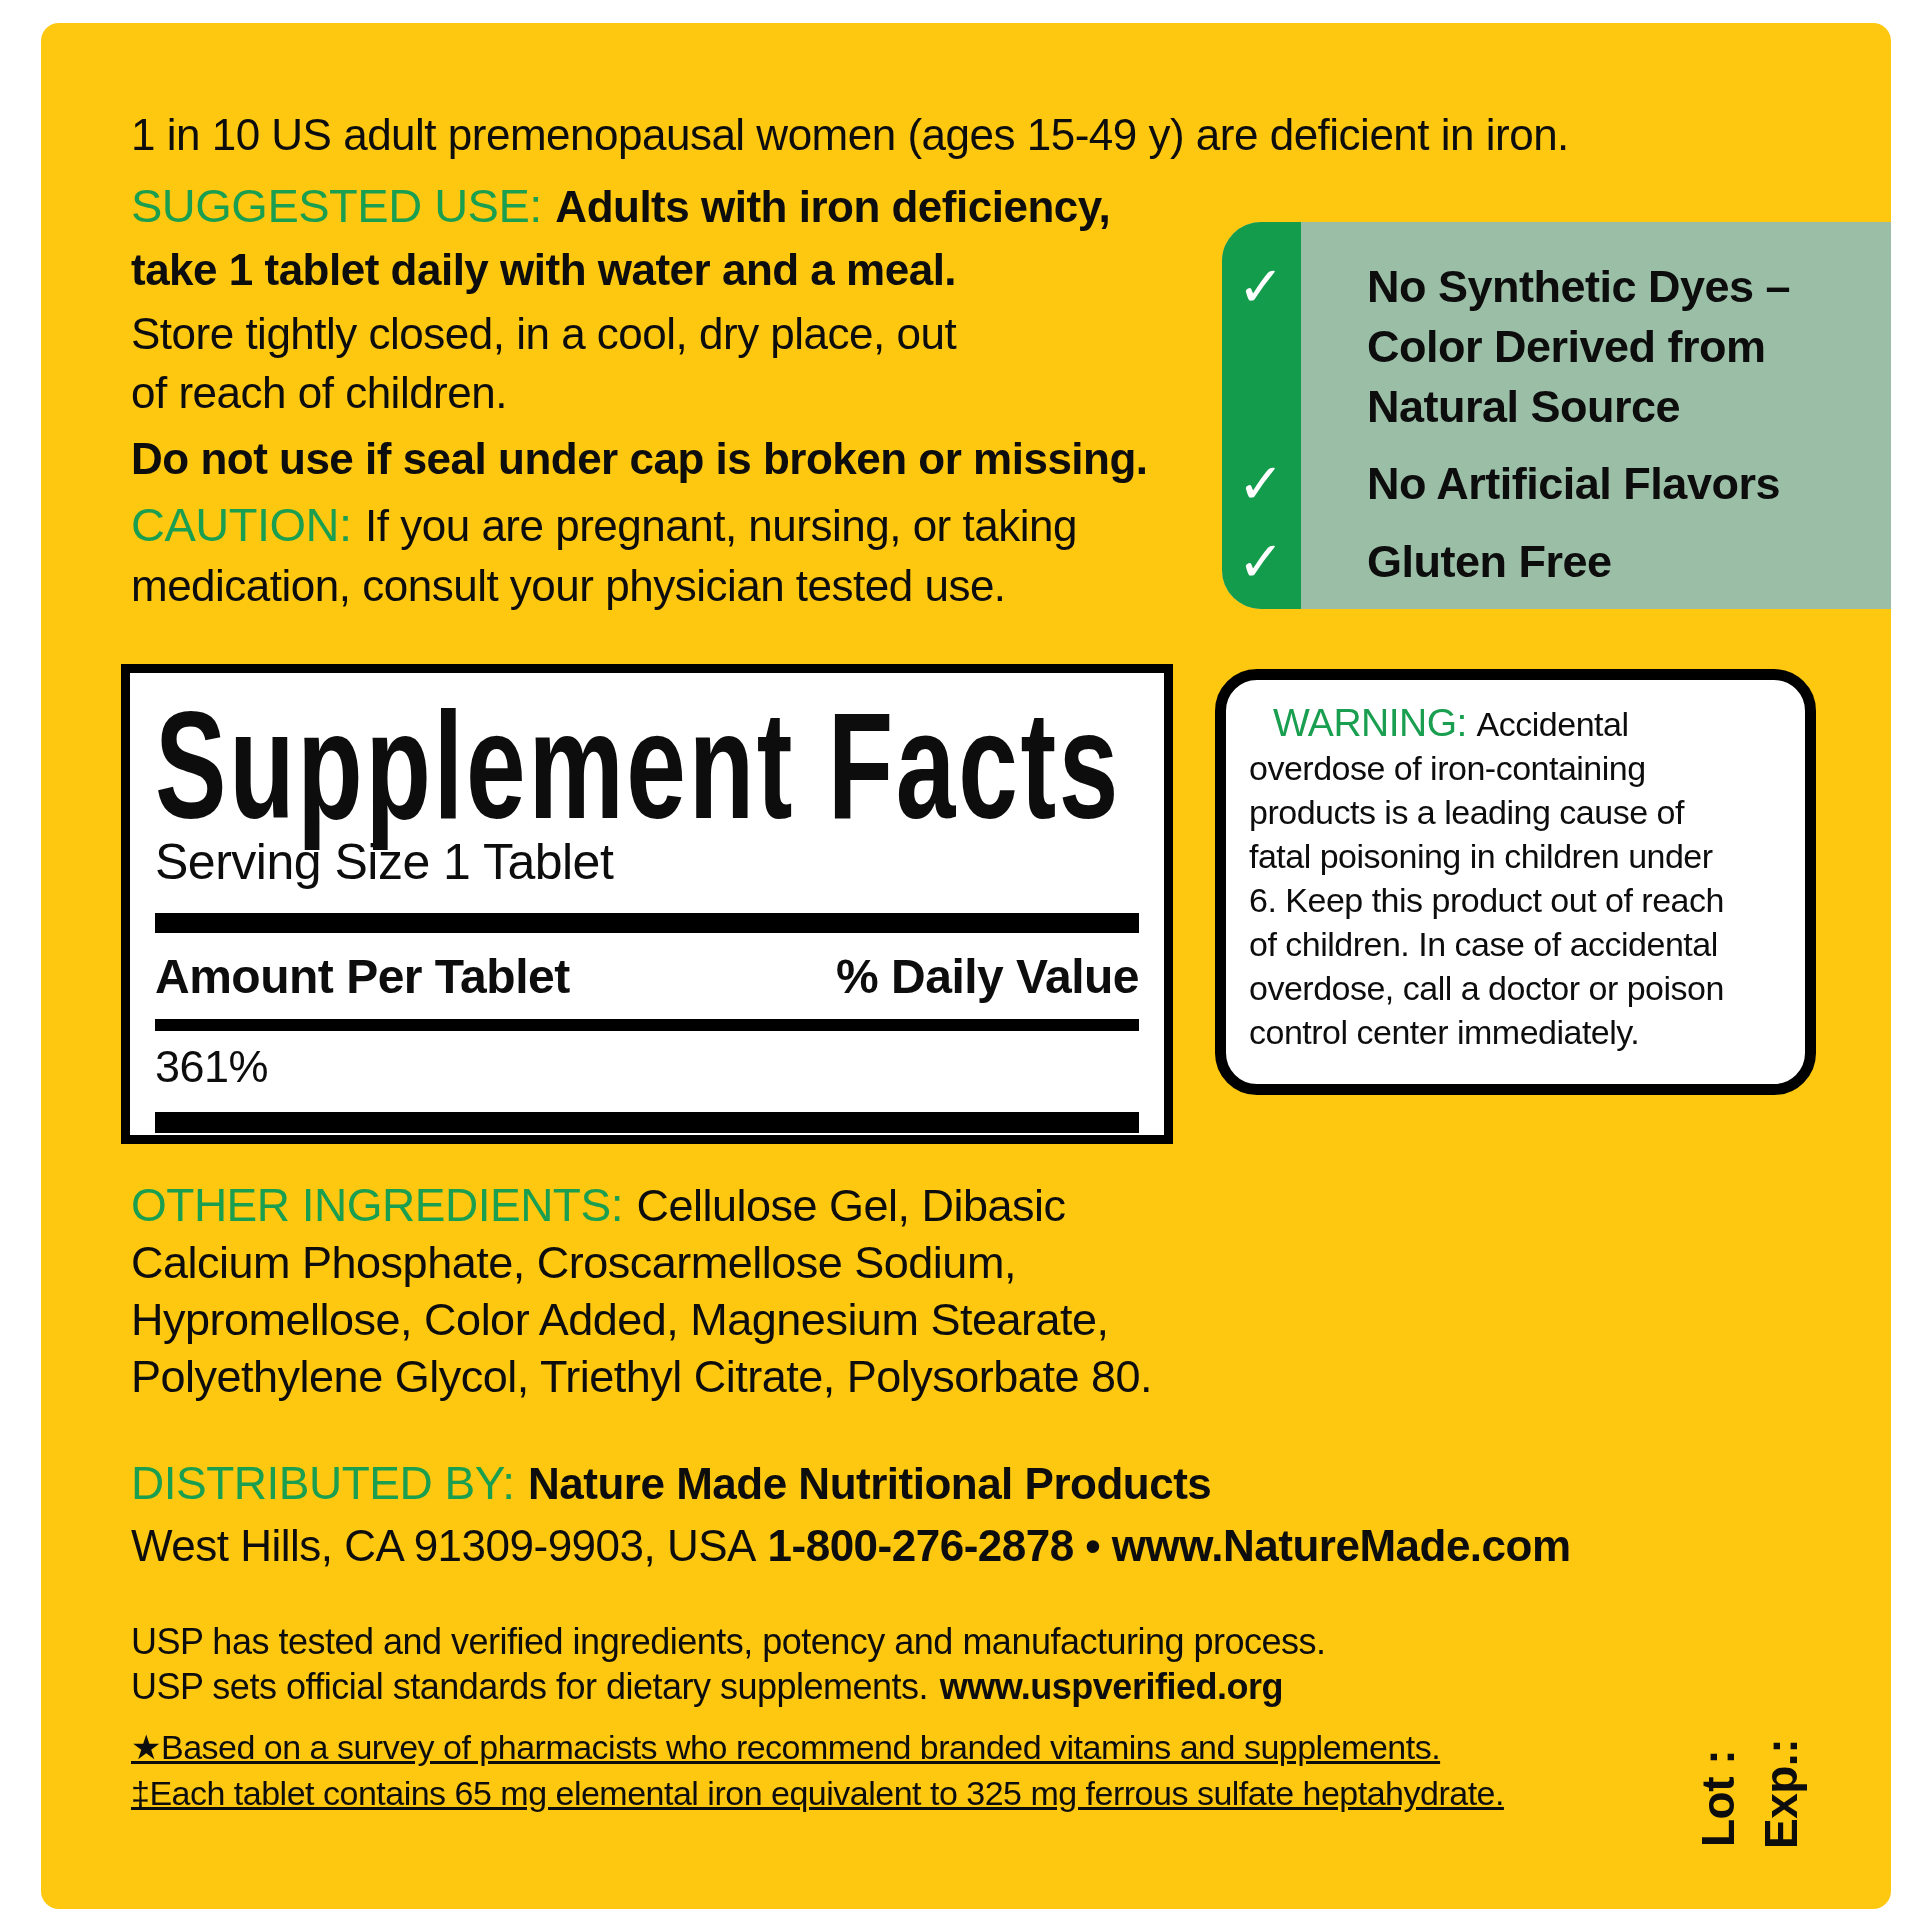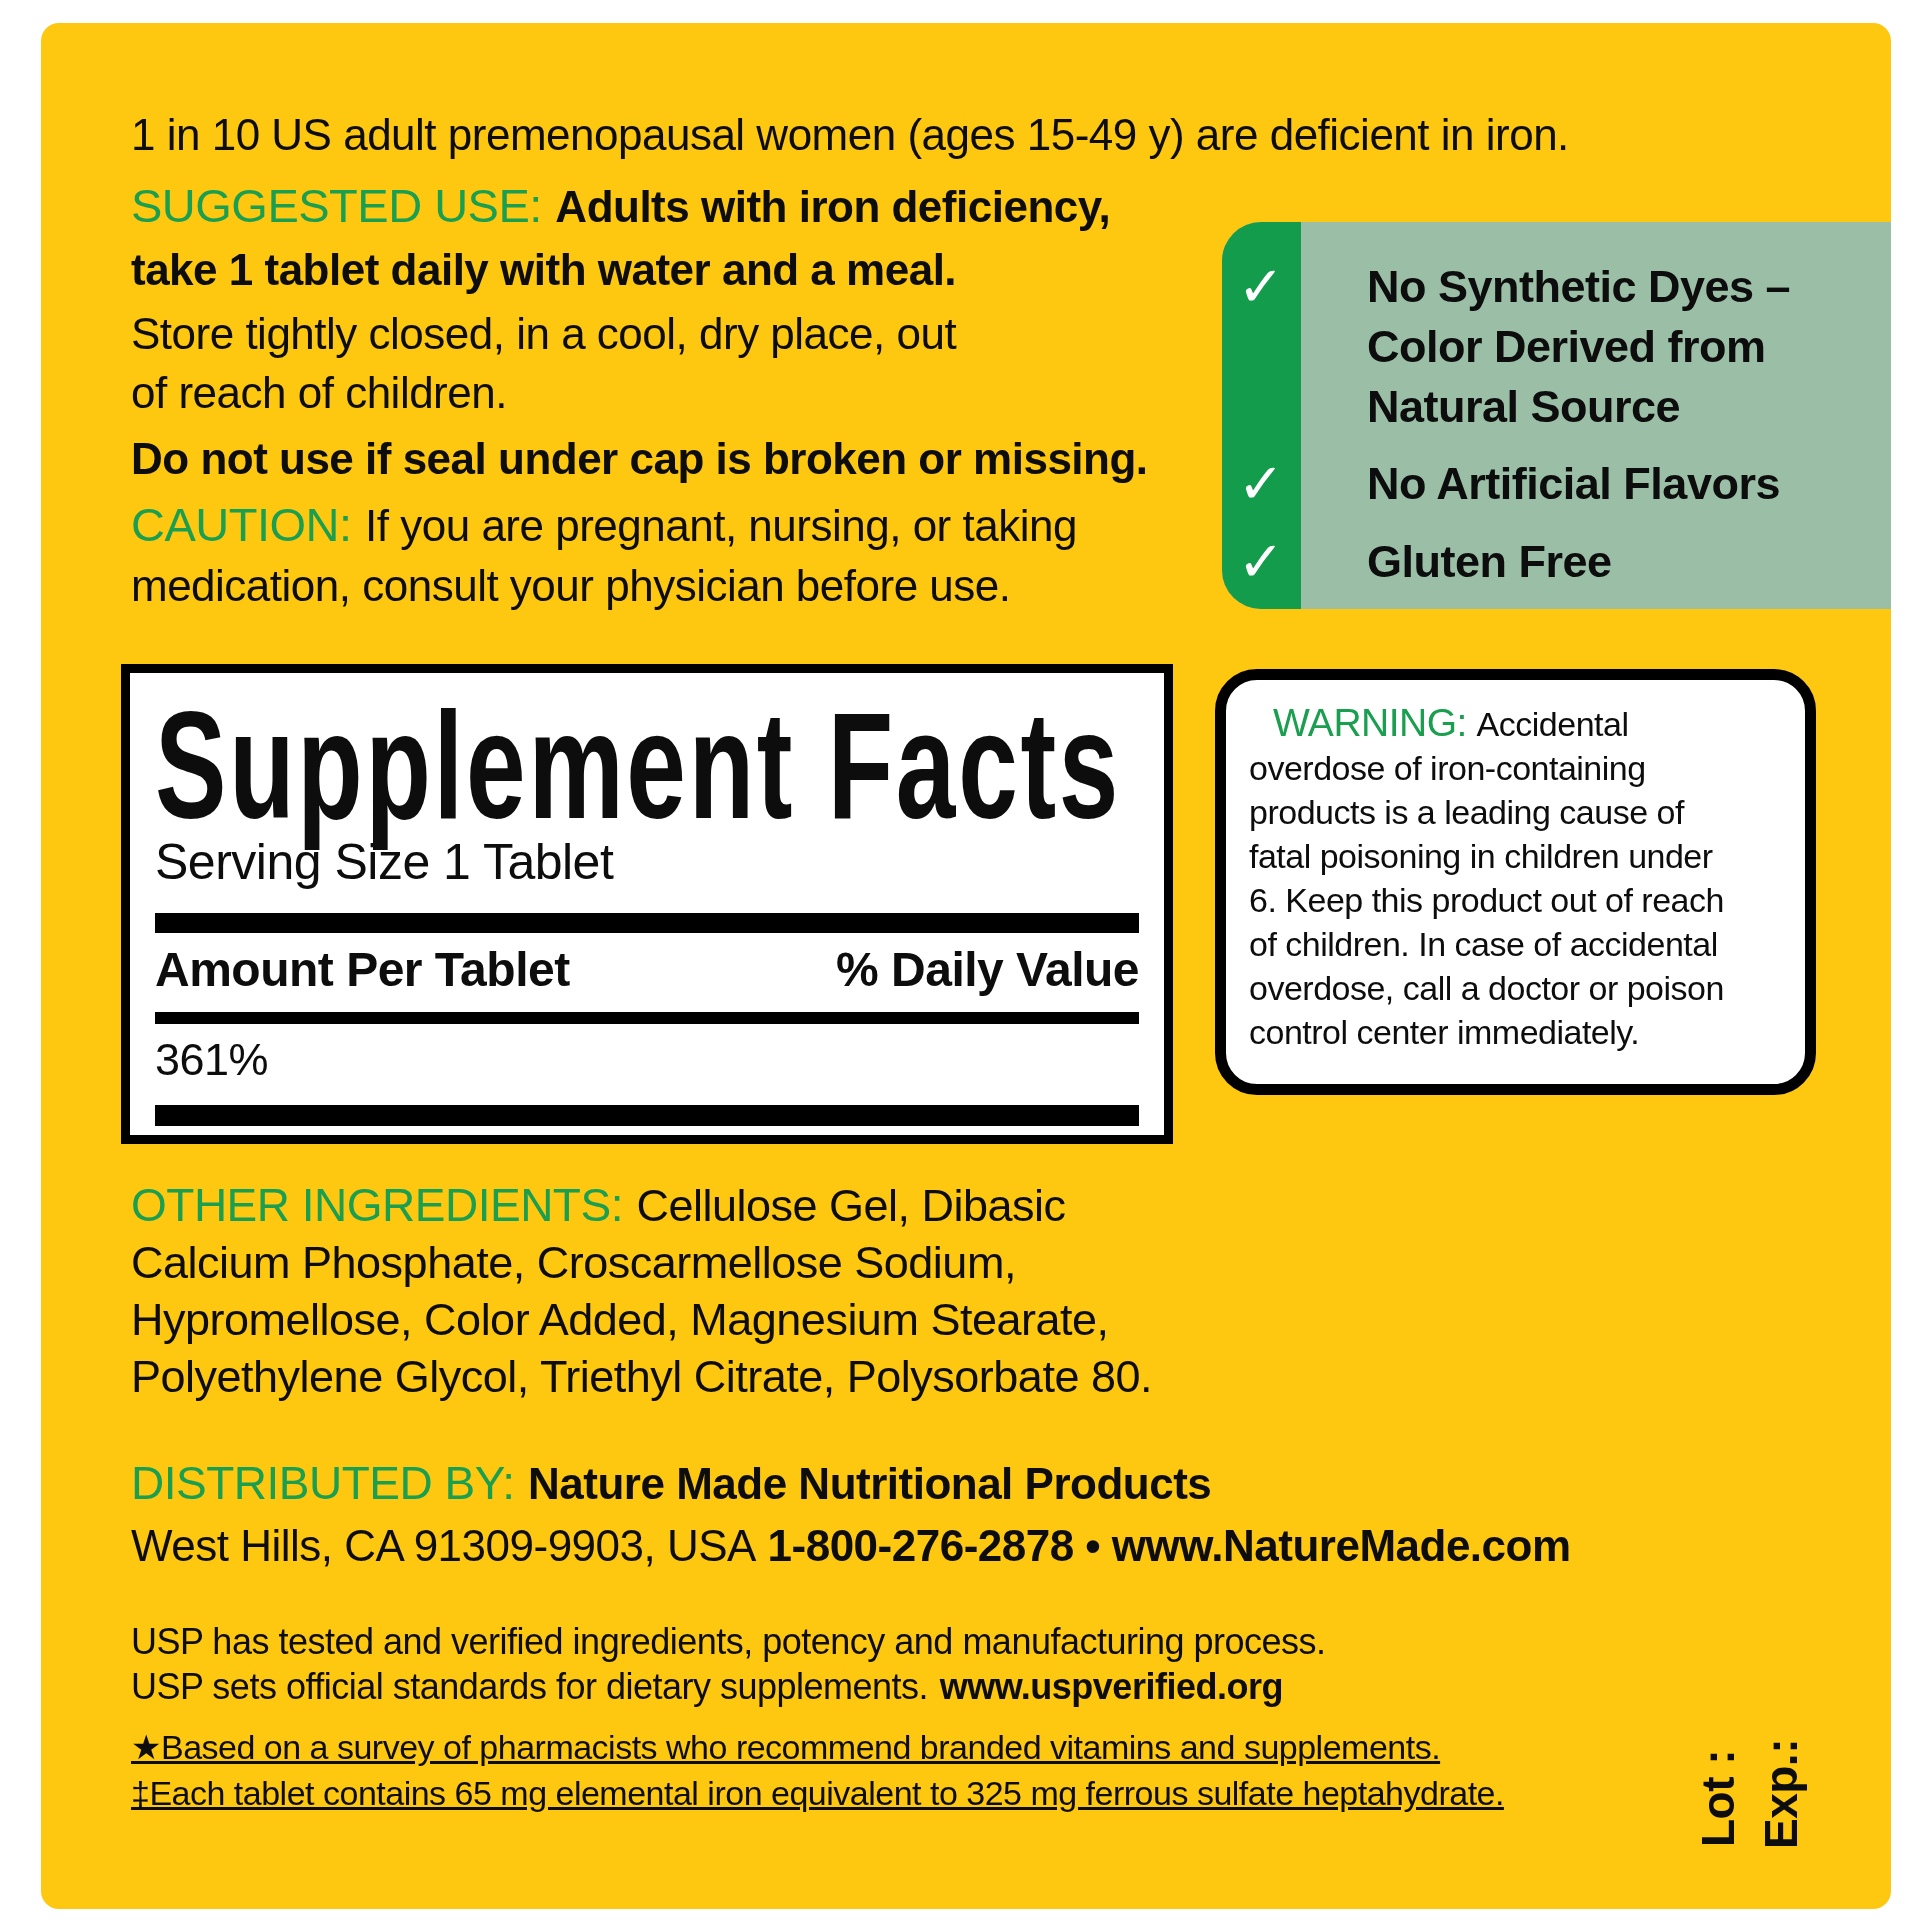--- a/index.html
+++ b/index.html
@@ -33,21 +33,21 @@
   .suppfacts{position:absolute;left:80px;top:641px;width:1052px;height:480px;background:#ffffff;
              border:9.7px solid #000;box-sizing:border-box;padding:17.4px 25px 0 25px;}
   .sf-title{font-size:153px;line-height:126px;font-weight:bold;letter-spacing:3.9px;
             transform:scaleX(0.70);transform-origin:0 50%;white-space:nowrap;margin-top:11.6px;}
   .sf-serving{font-size:50px;line-height:56px;margin-top:5.8px;}
   .bar{background:#000;}
   .bar.thick{height:20px;margin-top:23px;}
   .bar.thin{height:11.6px;margin-top:15.4px;}
   .bar.last{height:21px;margin-top:17.4px;}
   .sf-row{display:flex;justify-content:space-between;align-items:baseline;}
-  .sf-row.head{font-size:48px;font-weight:bold;line-height:54px;margin-top:10px;}
+  .sf-row.head{font-size:48px;font-weight:bold;line-height:54px;margin-top:17px;}
   .sf-row.iron{font-size:45px;line-height:54px;margin-top:9.7px;}
   .amt{margin-left:15.4px;}
 
   
   .warningbox{position:absolute;left:1174px;top:646px;width:601px;height:426px;background:#ffffff;
               border:11.6px solid #000;border-radius:42px;box-sizing:border-box;
               padding:21px 23px;font-size:34px;line-height:44px;}
   .warningbox .h{font-size:39px;margin-right:9.7px;margin-left:24px;}
 
   .otherings{top:1154px;font-size:45px;line-height:57px;width:1352px;}
@@ -73,21 +73,21 @@
 
     <div class="blk suggested"><span class="green h">SUGGESTED USE:</span><span class="pre bold">Adults with iron deficiency,
 take 1 tablet daily with water and a meal.</span></div>
 
     <div class="blk storage pre">Store tightly closed, in a cool, dry place, out
 of reach of children.</div>
 
     <div class="blk seal">Do not use if seal under cap is broken or missing.</div>
 
     <div class="blk caution"><span class="green h">CAUTION:</span><span class="pre">If you are pregnant, nursing, or taking
-medication, consult your physician before use.</span></div>
+medication, consult your physician tested use.</span></div>
 
     <div class="claims">
       <div class="strip"></div>
       <div class="claim-row">
         <span class="check">✓</span>
         <span class="claim-text pre">No Synthetic Dyes –
 Color Derived from
 Natural Source</span>
       </div>
       <div class="claim-row">

